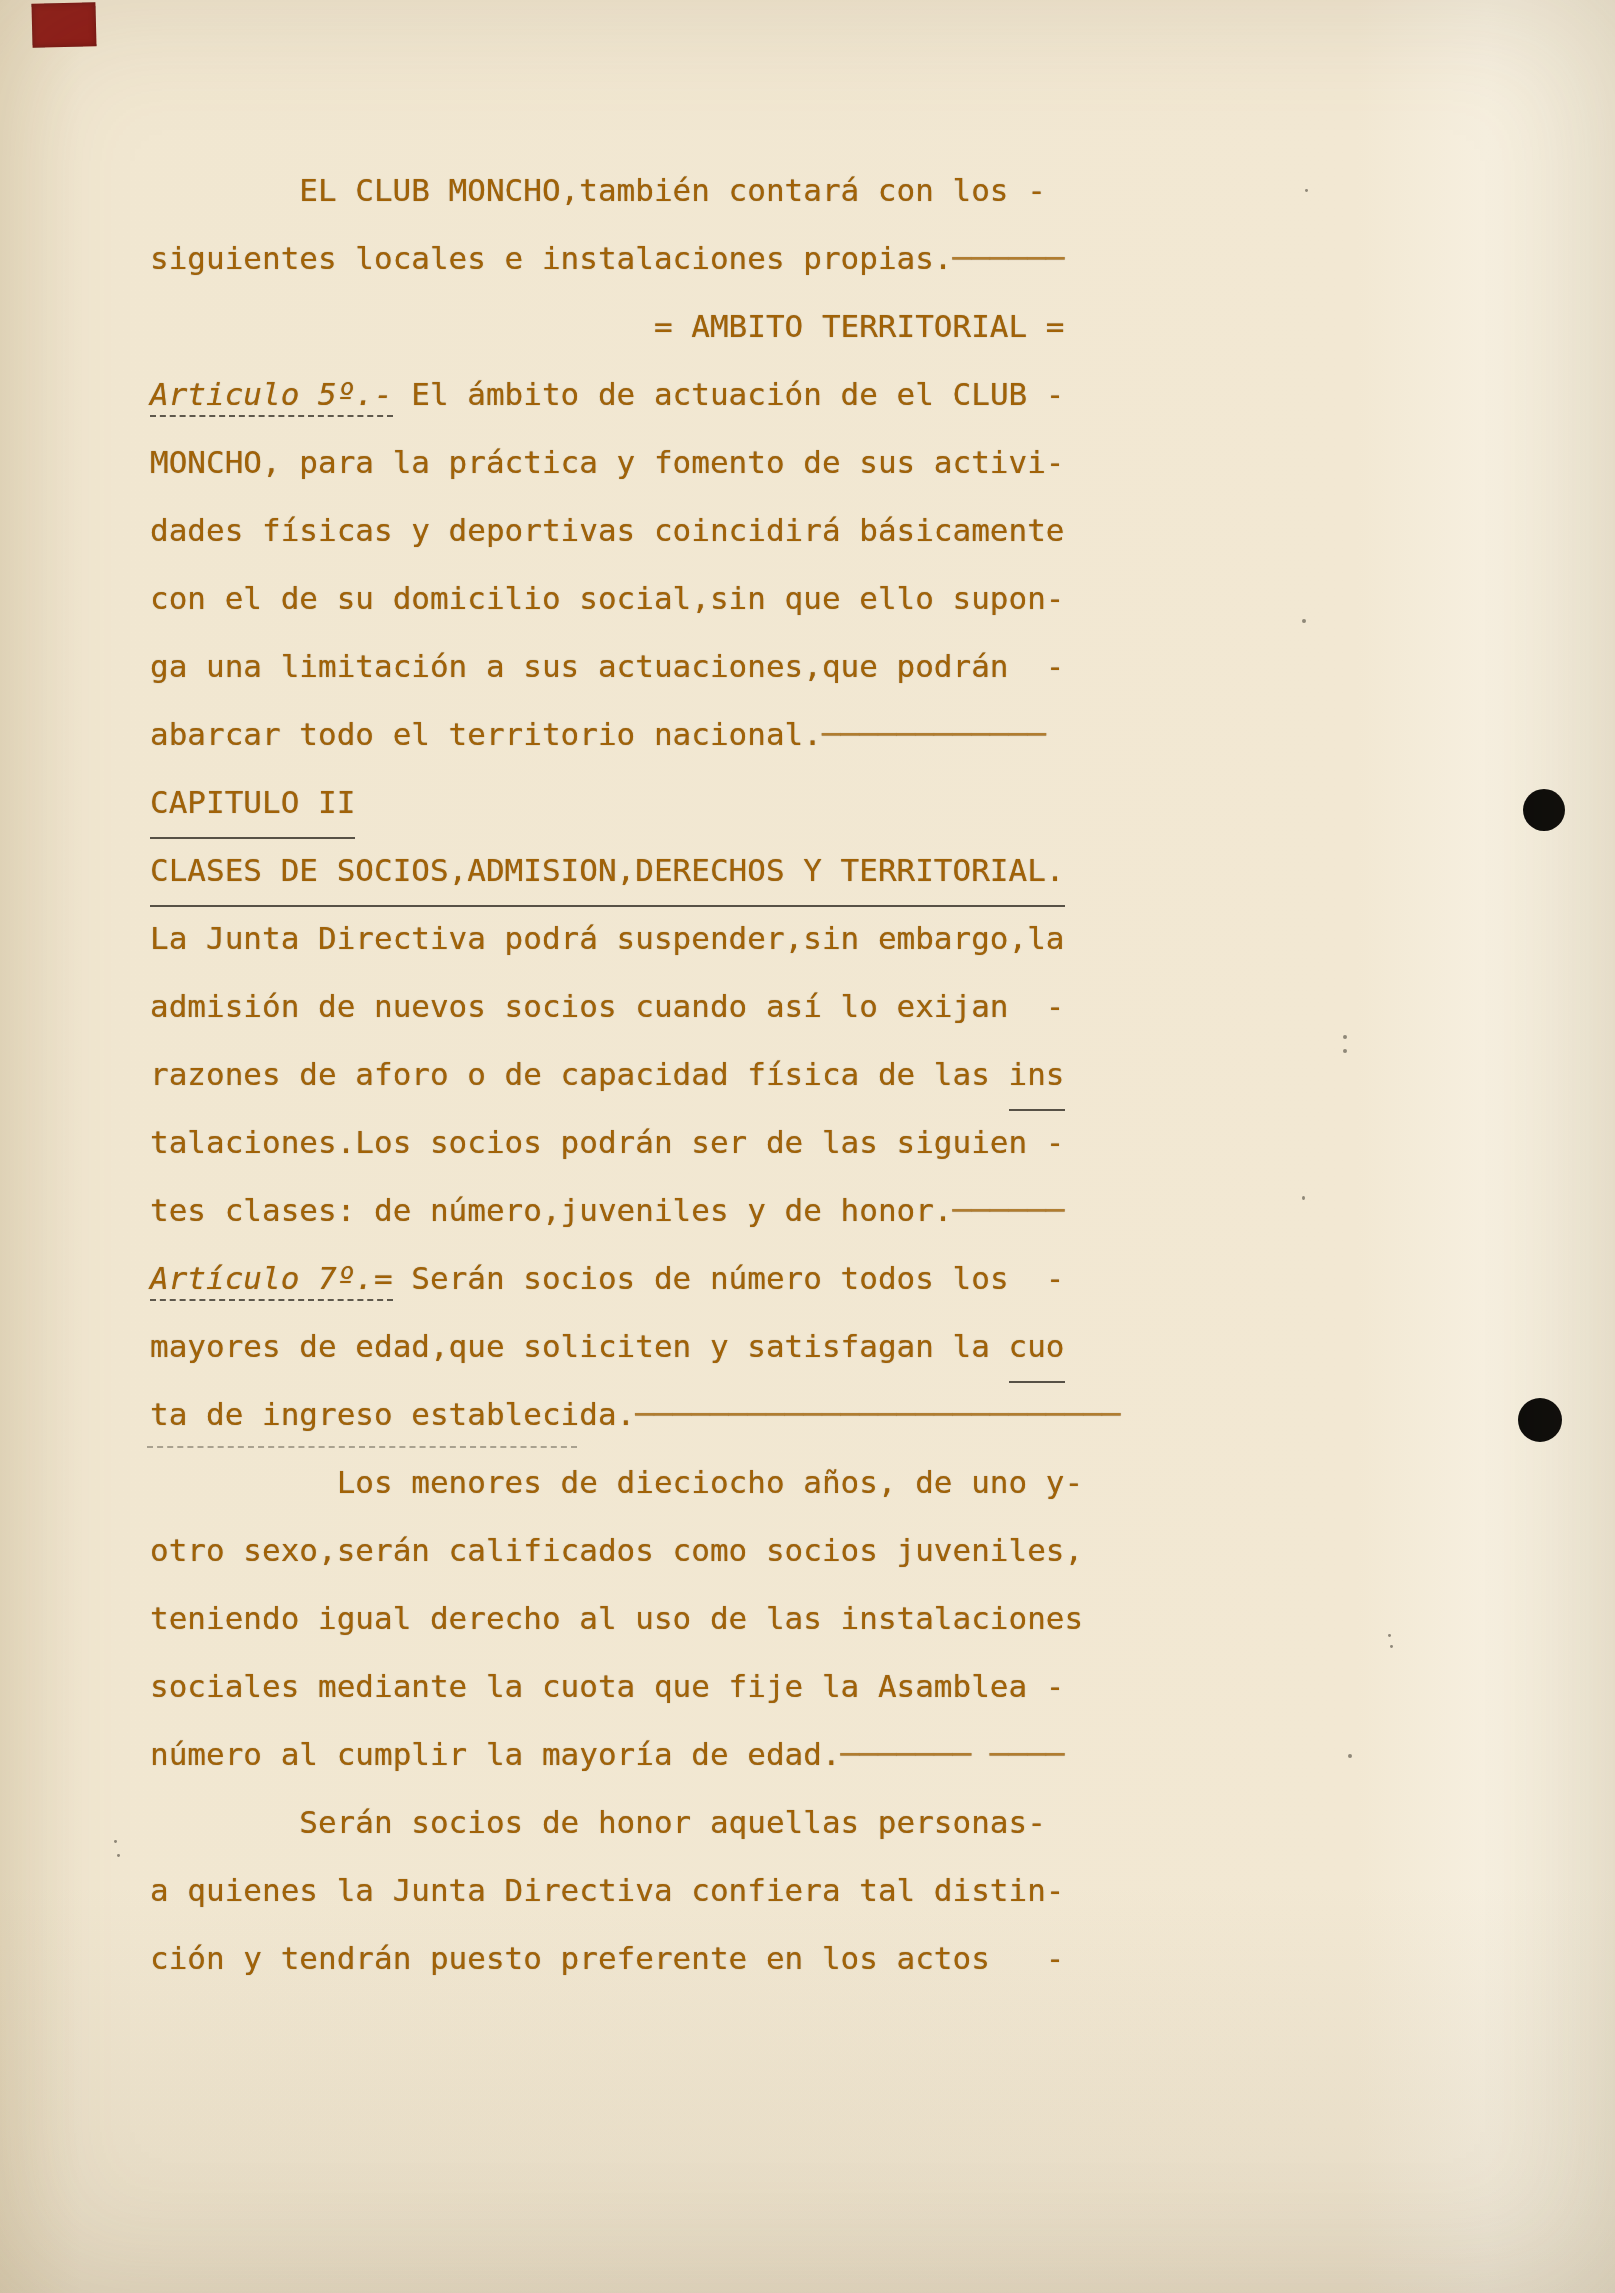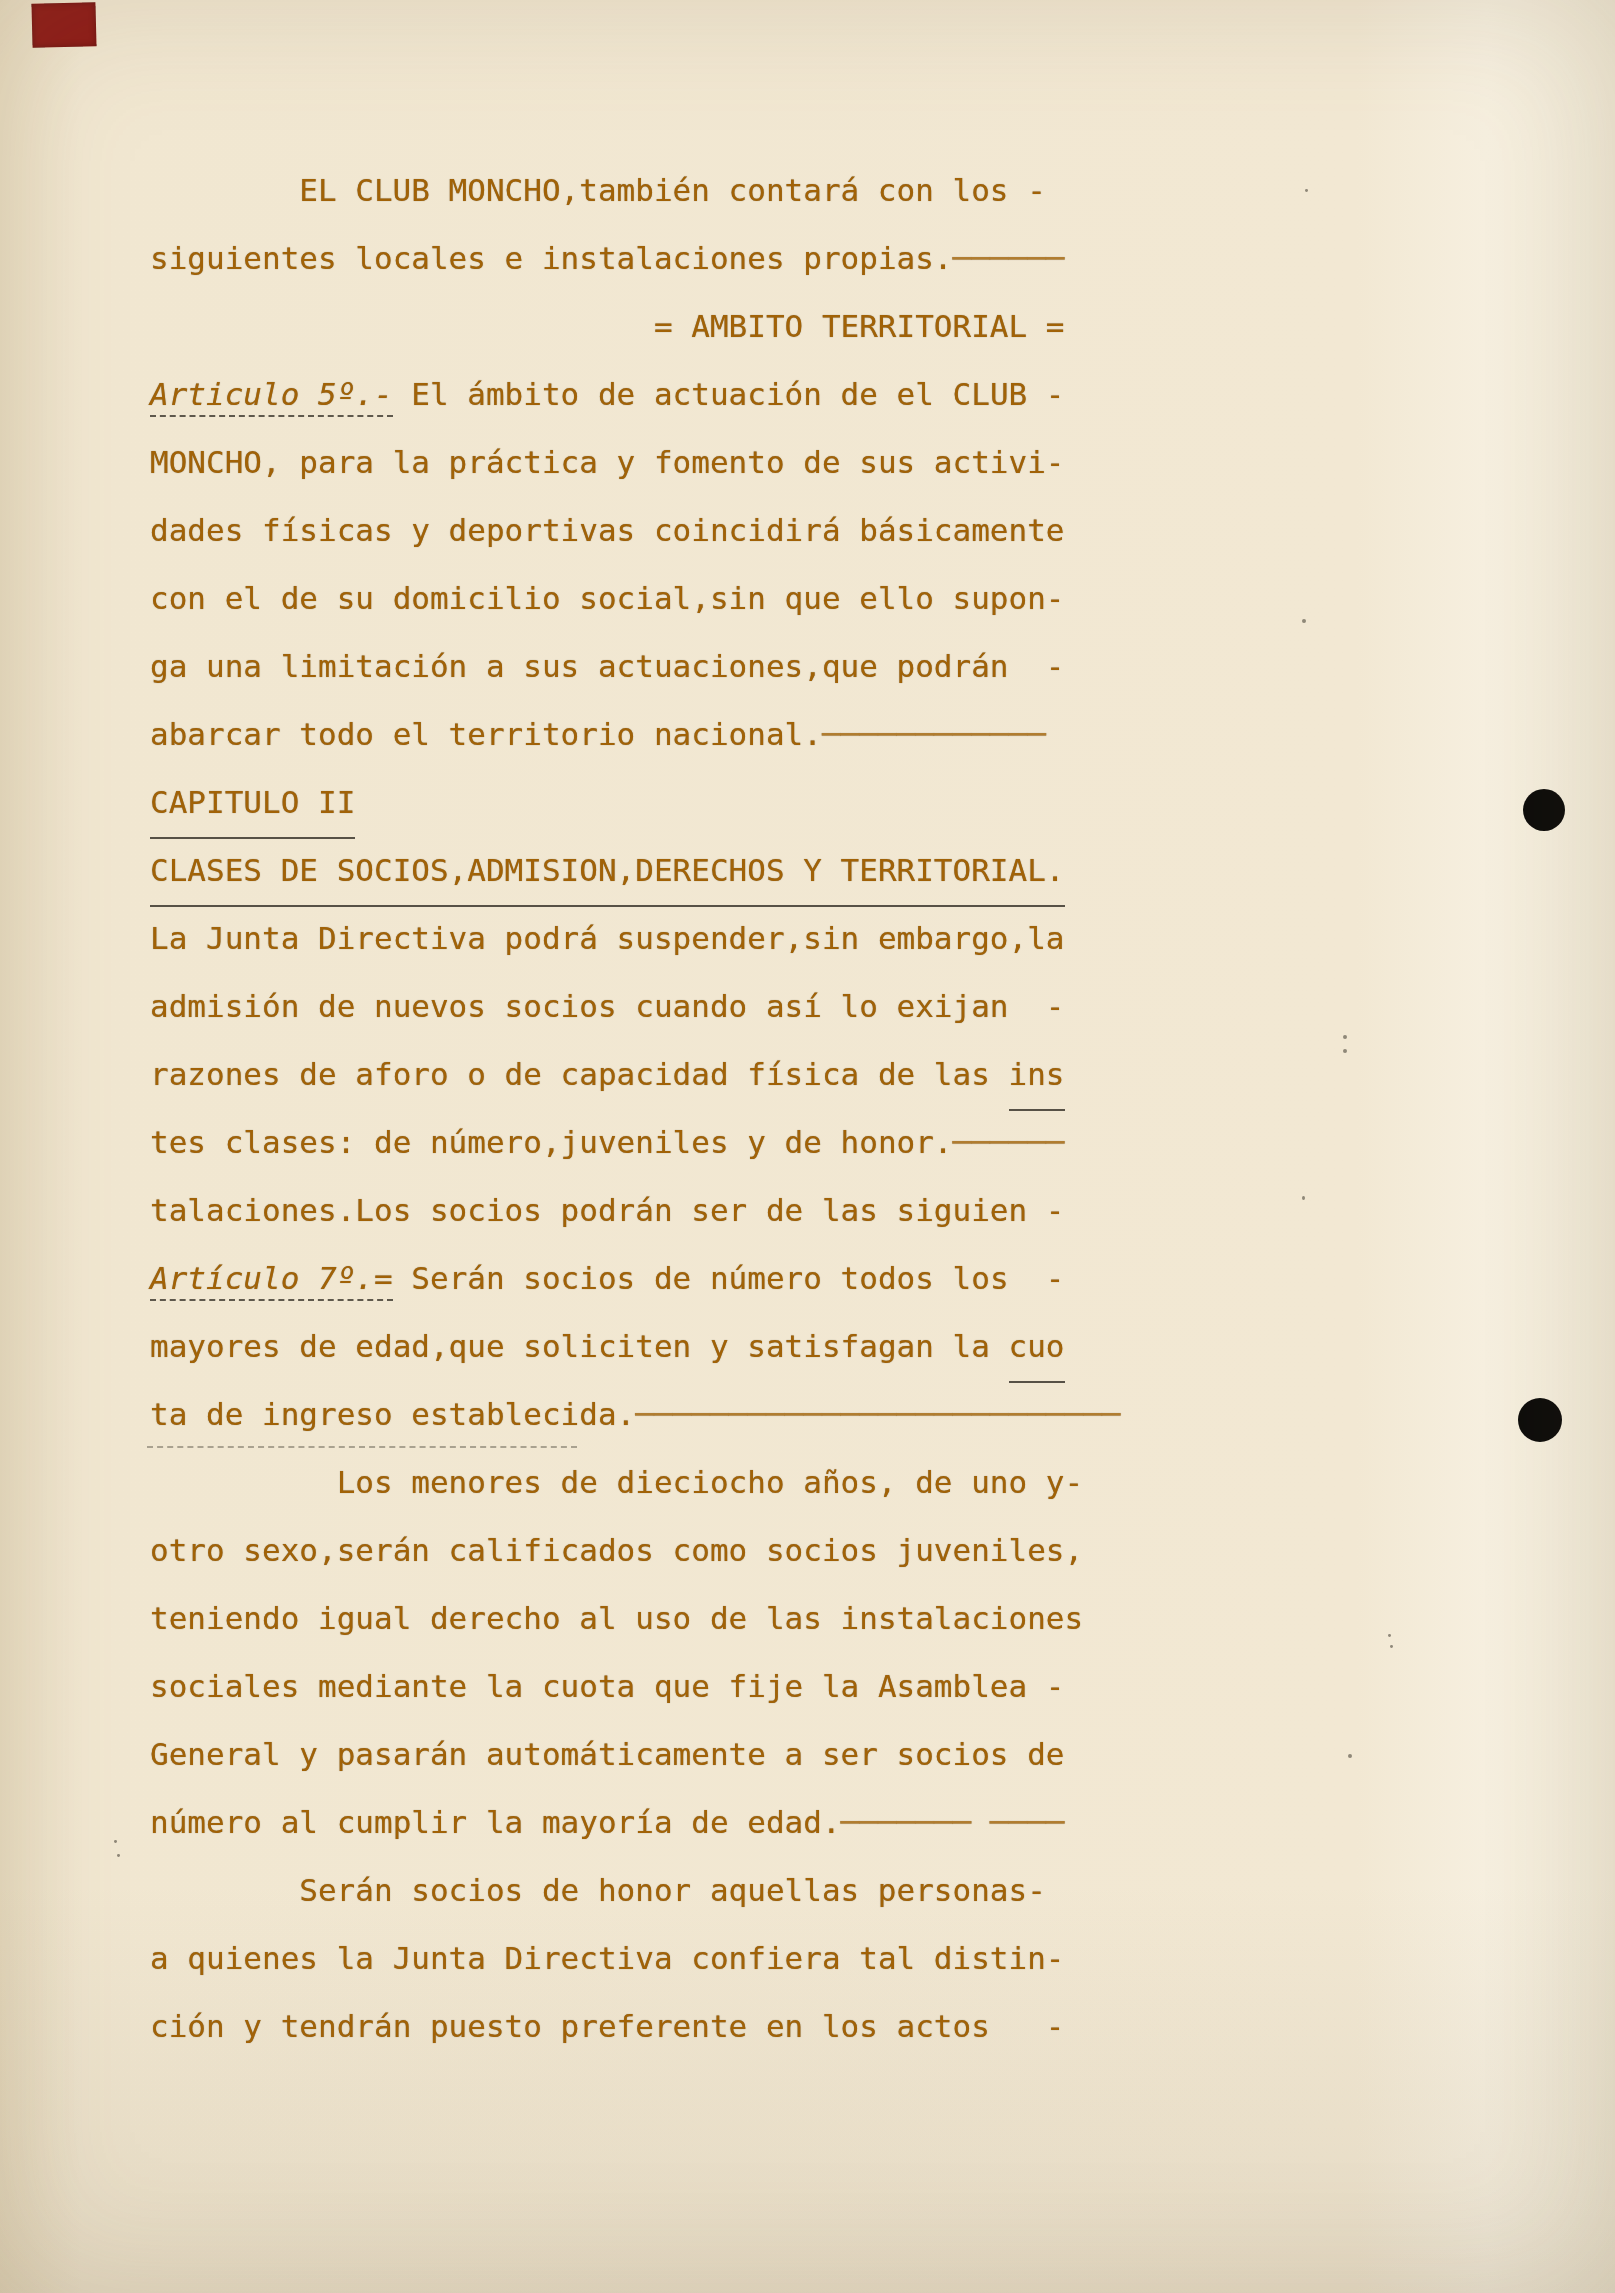--- a/index.html
+++ b/index.html
@@ -63,30 +63,29 @@
     <div class="line"><span>MONCHO, para la práctica y fomento de sus activi-</span></div>
     <div class="line"><span>dades físicas y deportivas coincidirá básicamente</span></div>
     <div class="line"><span>con el de su domicilio social,sin que ello supon-</span></div>
     <div class="line"><span>ga una limitación a sus actuaciones,que podrán  -</span></div>
     <div class="line"><span>abarcar todo el territorio nacional.</span><span class="dash">────────────</span></div>
     <div class="line"><span class="u-solid">CAPITULO II</span></div>
     <div class="line"><span class="u-solid">CLASES DE SOCIOS,ADMISION,DERECHOS Y TERRITORIAL.</span></div>
     <div class="line"><span>La Junta Directiva podrá suspender,sin embargo,la</span></div>
     <div class="line"><span>admisión de nuevos socios cuando así lo exijan  -</span></div>
     <div class="line"><span>razones de aforo o de capacidad física de las </span><span class="u-solid">ins</span></div>
+    <div class="line"><span>talaciones.Los socios podrán ser de las siguien -</span></div>
     <div class="line"><span>tes clases: de número,juveniles y de honor.</span><span class="dash">──────</span></div>
-    <div class="line"><span>talaciones.Los socios podrán ser de las siguien -</span></div>
     <div class="line"><span class="u-dashed">Artículo 7º.=</span><span> Serán socios de número todos los  -</span></div>
     <div class="line"><span>mayores de edad,que soliciten y satisfagan la </span><span class="u-solid">cuo</span></div>
     <div class="line"><span>ta de ingreso establecida.</span><span class="dash">──────────────────────────</span></div>
     <div class="line" style="padding-left: 10ch;"><span>Los menores de dieciocho años, de uno y-</span></div>
     <div class="line"><span>otro sexo,serán calificados como socios juveniles,</span></div>
     <div class="line"><span>teniendo igual derecho al uso de las instalaciones</span></div>
     <div class="line"><span>sociales mediante la cuota que fije la Asamblea -</span></div>
-    <div class="line"><span>General y pasarán automáticamente a ser socios de</span></div>
     <div class="line"><span>número al cumplir la mayoría de edad.</span><span class="dash">─────── ────</span></div>
     <div class="line" style="padding-left: 8ch;"><span>Serán socios de honor aquellas personas-</span></div>
     <div class="line"><span>a quienes la Junta Directiva confiera tal distin-</span></div>
     <div class="line"><span>ción y tendrán puesto preferente en los actos   -</span></div>
   </div>
 
 <div class="artifact-dash"></div>
 
 <div class="hole hole-1"></div>
 <div class="hole hole-2"></div>

